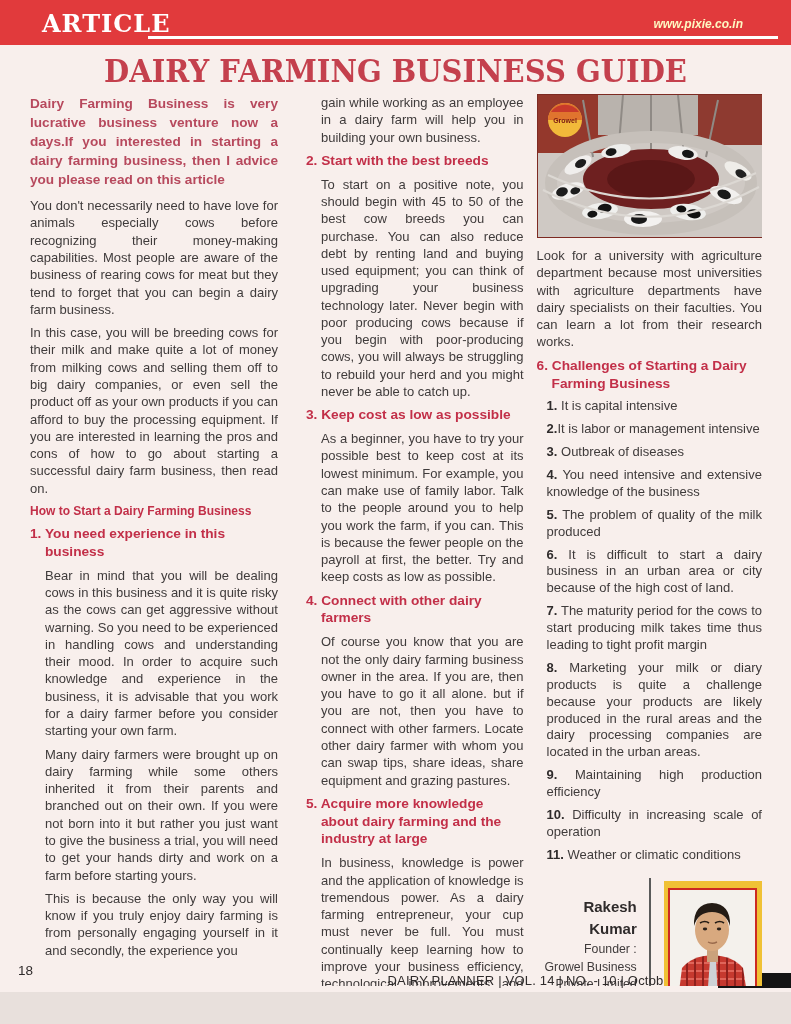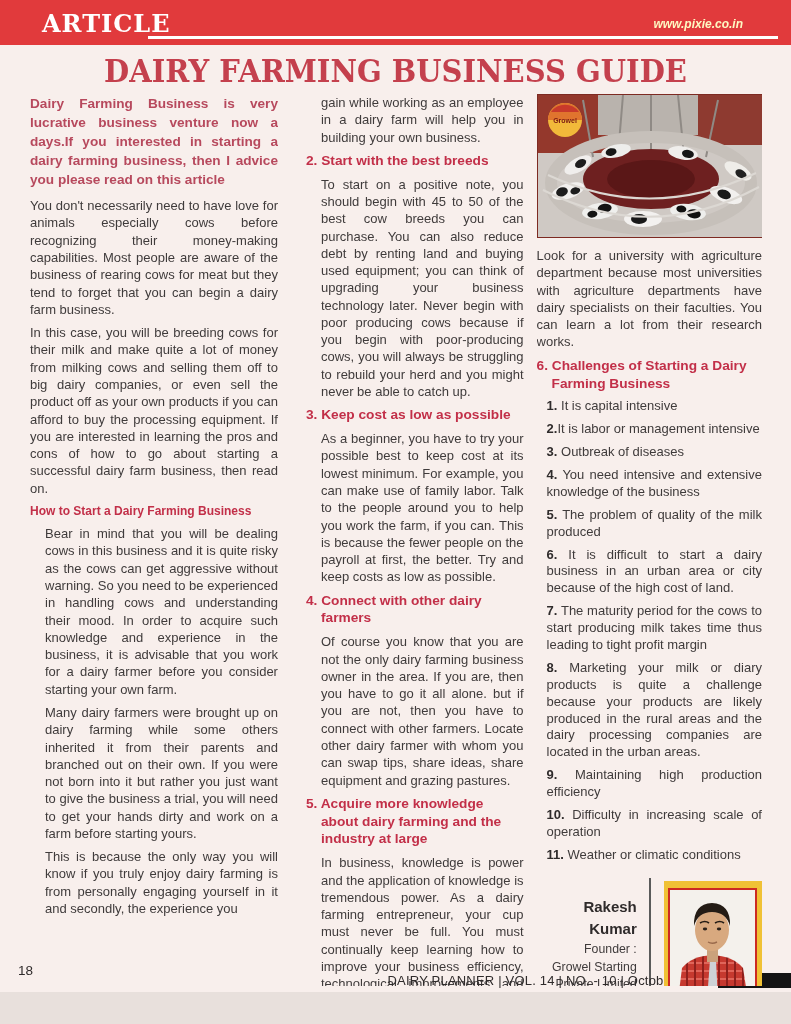--- a/index.html
+++ b/index.html
@@ -68,20 +68,21 @@
 
   <div class="page-title">DAIRY FARMING BUSINESS GUIDE</div>
 
   <div class="columns">
 
     <div class="col col1">
       <p class="intro">Dairy Farming Business is very lucrative business venture now a days.If you interested in starting a dairy farming business, then I advice you please read on this article</p>
       <p>You don't necessarily need to have love for animals especially cows before recognizing their money-making capabilities. Most people are aware of the business of rearing cows for meat but they tend to forget that you can begin a dairy farm business.</p>
       <p>In this case, you will be breeding cows for their milk and make quite a lot of money from milking cows and selling them off to big dairy companies, or even sell the product off as your own products if you can afford to buy the processing equipment. If you are interested in learning the pros and cons of how to go about starting a successful dairy farm business, then read on.</p>
       <p class="section-heading">How to Start a Dairy Farming Business</p>
+      <p class="num-heading"><span class="hn">1.</span> <span>You need experience in this business</span></p>
       <p class="indent">Bear in mind that you will be dealing cows in this business and it is quite risky as the cows can get aggressive without warning. So you need to be experienced in handling cows and understanding their mood. In order to acquire such knowledge and experience in the business, it is advisable that you work for a dairy farmer before you consider starting your own farm.</p>
       <p class="indent">Many dairy farmers were brought up on dairy farming while some others inherited it from their parents and branched out on their own. If you were not born into it but rather you just want to give the business a trial, you will need to get your hands dirty and work on a farm before starting yours.</p>
       <p class="indent">This is because the only way you will know if you truly enjoy dairy farming is from personally engaging yourself in it and secondly, the experience you</p>
     </div>
 
     <div class="col col2">
       <p class="indent">gain while working as an employee in a dairy farm will help you in building your own business.</p>
       <p class="num-heading"><span class="hn">2.</span> <span>Start with the best breeds</span></p>
       <p class="indent">To start on a positive note, you should begin with 45 to 50 of the best cow breeds you can purchase. You can also reduce debt by renting land and buying used equipment; you can think of upgrading your business technology later. Never begin with poor producing cows because if you begin with poor-producing cows, you will always be struggling to rebuild your herd and you might never be able to catch up.</p>
       <p class="num-heading"><span class="hn">3.</span> <span>Keep cost as low as possible</span></p>
@@ -177,21 +178,21 @@
       <p class="challenge"><span class="cnum">7.</span> <span>The maturity period for the cows to start producing milk takes time thus leading to tight profit margin</span></p>
       <p class="challenge"><span class="cnum">8.</span> <span>Marketing your milk or diary products is quite a challenge because your products are likely produced in the rural areas and the dairy processing companies are located in the urban areas.</span></p>
       <p class="challenge"><span class="cnum">9.</span> <span>Maintaining high production efficiency</span></p>
       <p class="challenge"><span class="cnum">10.</span> <span>Difficulty in increasing scale of operation</span></p>
       <p class="challenge"><span class="cnum">11.</span> <span>Weather or climatic conditions</span></p>
 
       <div class="author-block">
         <div class="author-text">
           <div class="author-name">Rakesh Kumar</div>
           <div class="author-line">Founder :</div>
-          <div class="author-line">Growel Starting</div>
+          <div class="author-line">Growel Business</div>
           <div class="author-line">Private Limited</div>
         </div>
         <div class="author-photo">
           <div class="author-photo-inner">
             <svg width="85" height="110" viewBox="0 0 85 110" xmlns="http://www.w3.org/2000/svg">
               <defs>
                 <pattern id="check" width="8" height="8" patternUnits="userSpaceOnUse">
                   <rect width="8" height="8" fill="#c6392f"></rect>
                   <rect width="8" height="2" fill="#e0655a"></rect>
                   <rect width="2" height="8" fill="#8f201c"></rect>

